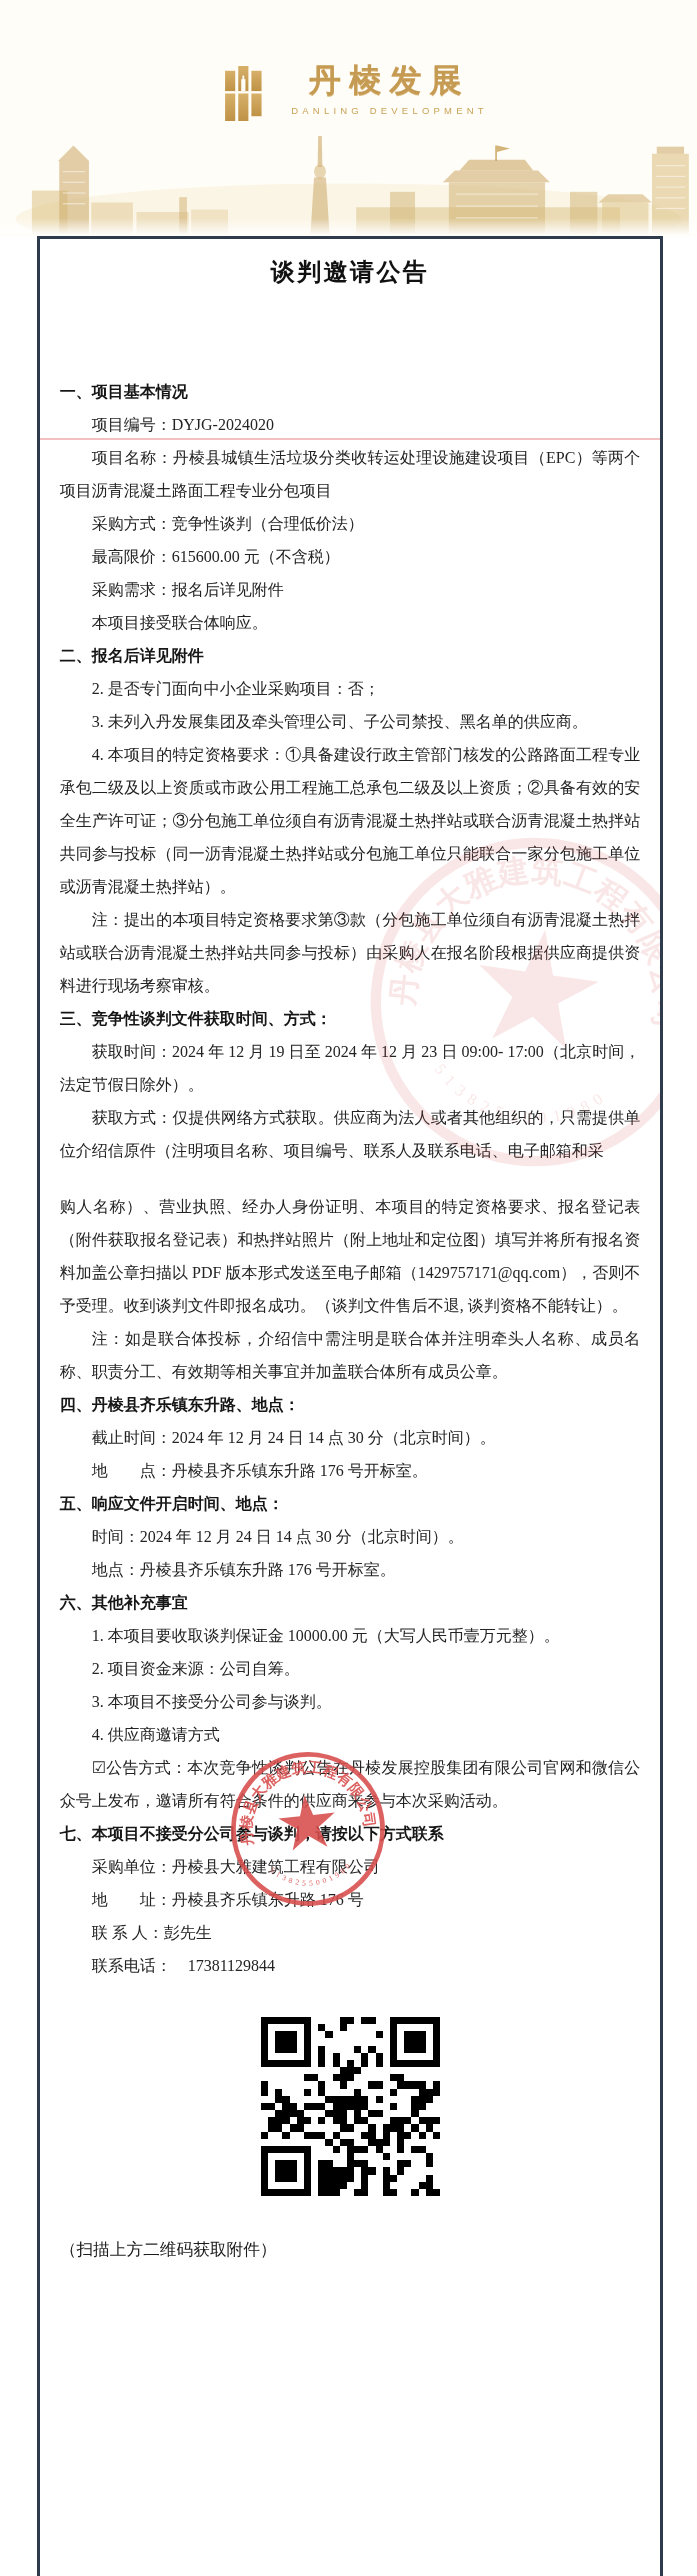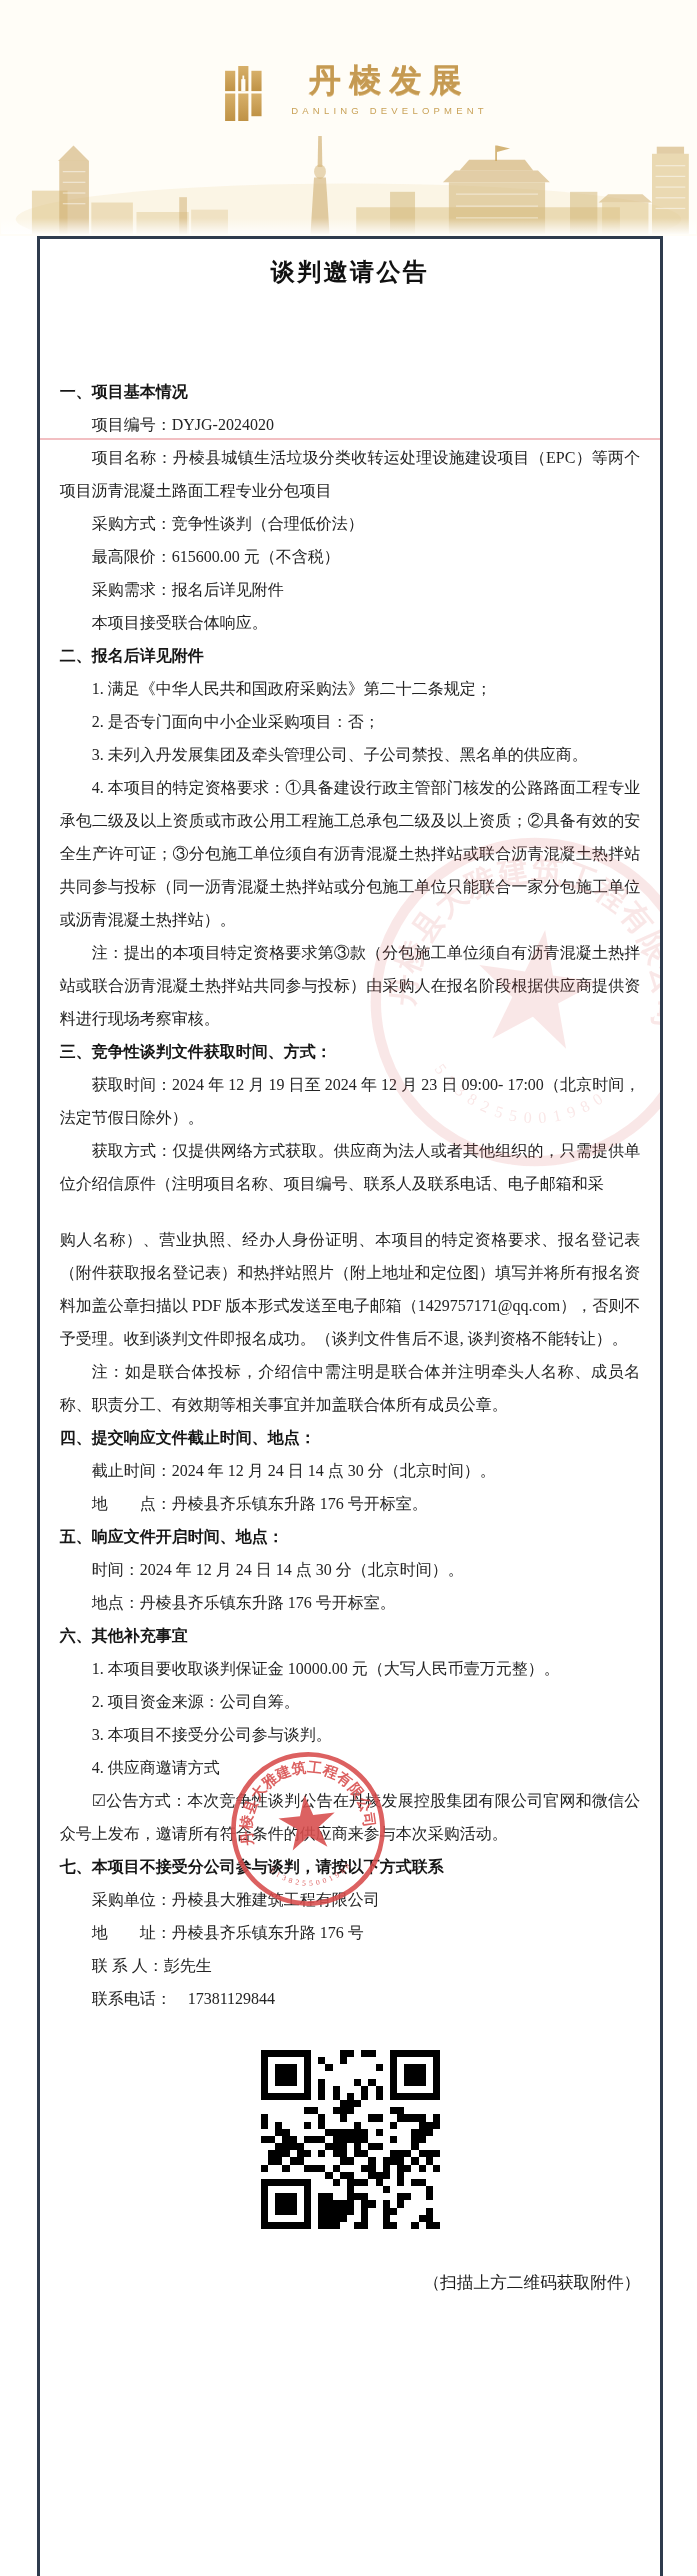--- a/index.html
+++ b/index.html
@@ -28,21 +28,21 @@
   .redline{height:1.8px;background:#f2bfc2;margin:-3px -19.7px 1.2px -19.7px;}
 
   
   .seal{position:absolute;pointer-events:none;}
   .seal-main{left:187px;top:1509px;width:162px;height:162px;opacity:.88;transform:rotate(-6deg);}
   .seal-watermark{left:322px;top:590px;width:346px;height:346px;opacity:.13;transform:rotate(8deg);}
 
   
   .qr-wrap{width:179px;margin:35px auto 0 auto;}
   .qr-wrap svg{display:block;width:179px;height:179px;}
-  .qr-caption{margin-top:37px;text-align:right;font-size:16.7px;line-height:33px;color:#1b1b1b;}
+  .qr-caption{margin-top:37px;text-align:left;font-size:16.7px;line-height:33px;color:#1b1b1b;}
 
   
   .end-label{margin-top:90px;text-align:center;font-family:"Liberation Sans","DejaVu Sans",sans-serif;
              font-weight:700;font-size:18px;letter-spacing:7.2px;color:#1c222b;padding-bottom:18px;}
 </style>
 </head>
 <body>
 
 <header class="brand-header">
   <div class="logo-row">
@@ -131,33 +131,32 @@
   <h2 class="h">一、项目基本情况</h2>
   <p class="p">项目编号：DYJG-2024020</p>
   <div class="redline"></div>
   <p class="p">项目名称：丹棱县城镇生活垃圾分类收转运处理设施建设项目（EPC）等两个项目沥青混凝土路面工程专业分包项目</p>
   <p class="p">采购方式：竞争性谈判（合理低价法）</p>
   <p class="p">最高限价：615600.00 元（不含税）</p>
   <p class="p">采购需求：报名后详见附件</p>
   <p class="p">本项目接受联合体响应。</p>
 
   <h2 class="h">二、报名后详见附件</h2>
-  <p class="p">1. 满足《中华人民共和国政府采购法》第二十二条规定；</p>
   <p class="p">2. 是否专门面向中小企业采购项目：否；</p>
   <p class="p">3. 未列入丹发展集团及牵头管理公司、子公司禁投、黑名单的供应商。</p>
   <p class="p">4. 本项目的特定资格要求：①具备建设行政主管部门核发的公路路面工程专业承包二级及以上资质或市政公用工程施工总承包二级及以上资质；②具备有效的安全生产许可证；③分包施工单位须自有沥青混凝土热拌站或联合沥青混凝土热拌站共同参与投标（同一沥青混凝土热拌站或分包施工单位只能联合一家分包施工单位或沥青混凝土热拌站）。</p>
   <p class="p">注：提出的本项目特定资格要求第③款（分包施工单位须自有沥青混凝土热拌站或联合沥青混凝土热拌站共同参与投标）由采购人在报名阶段根据供应商提供资料进行现场考察审核。</p>
 
   <h2 class="h">三、竞争性谈判文件获取时间、方式：</h2>
   <p class="p">获取时间：2024 年 12 月 19 日至 2024 年 12 月 23 日 09:00- 17:00（北京时间，法定节假日除外）。</p>
   <p class="p">获取方式：仅提供网络方式获取。供应商为法人或者其他组织的，只需提供单位介绍信原件（注明项目名称、项目编号、联系人及联系电话、电子邮箱和采</p>
   <p class="p cont gap">购人名称）、营业执照、经办人身份证明、本项目的特定资格要求、报名登记表（附件获取报名登记表）和热拌站照片（附上地址和定位图）填写并将所有报名资料加盖公章扫描以 PDF 版本形式发送至电子邮箱（1429757171@qq.com），否则不予受理。收到谈判文件即报名成功。（谈判文件售后不退, 谈判资格不能转让）。</p>
   <p class="p">注：如是联合体投标，介绍信中需注明是联合体并注明牵头人名称、成员名称、职责分工、有效期等相关事宜并加盖联合体所有成员公章。</p>
 
-  <h2 class="h">四、提交响应文件截止时间、地点：</h2>
+  <h2 class="h">四、丹棱县齐乐镇东升路、地点：</h2>
   <p class="p">截止时间：2024 年 12 月 24 日 14 点 30 分（北京时间）。</p>
   <p class="p">地　　点：丹棱县齐乐镇东升路 176 号开标室。</p>
 
   <h2 class="h">五、响应文件开启时间、地点：</h2>
   <p class="p">时间：2024 年 12 月 24 日 14 点 30 分（北京时间）。</p>
   <p class="p">地点：丹棱县齐乐镇东升路 176 号开标室。</p>
 
   <h2 class="h">六、其他补充事宜</h2>
   <p class="p">1. 本项目要收取谈判保证金 10000.00 元（大写人民币壹万元整）。</p>
   <p class="p">2. 项目资金来源：公司自筹。</p>

